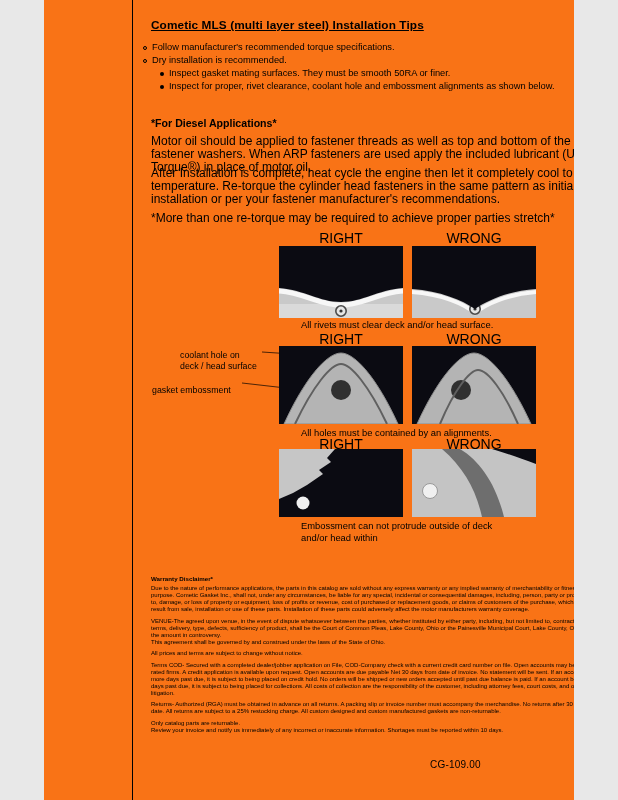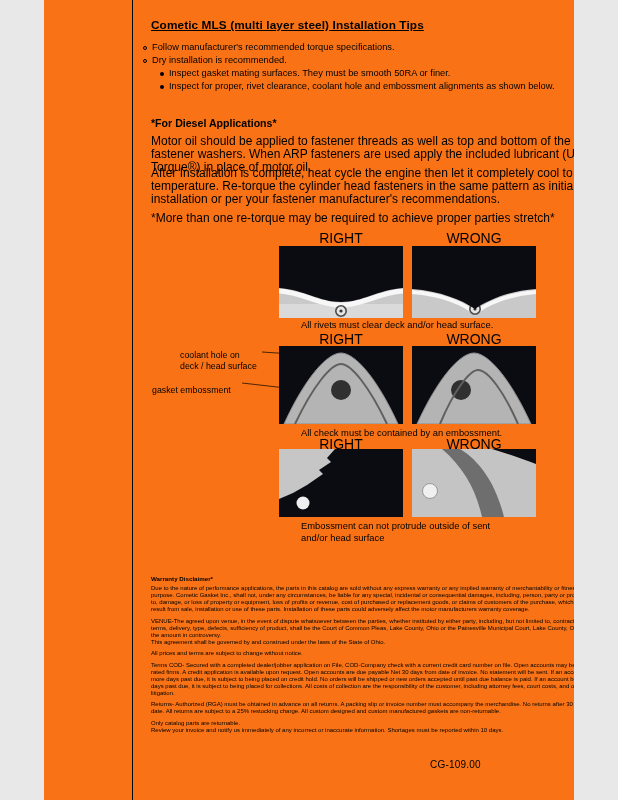--- a/index.html
+++ b/index.html
@@ -120,40 +120,40 @@
     </svg>
   </div>
   <div class="img col-r row2-img">
     <svg width="124" height="78" viewBox="0 0 124 78">
       <rect width="124" height="78" fill="#0b0b12"></rect>
       <path d="M5,78 C26,32 48,7 62,7 C76,7 98,32 119,78 Z" fill="#b4b4b4" stroke="#8c8c8c" stroke-width="1"></path>
       <circle cx="49" cy="44" r="10" fill="#303030"></circle>
       <path d="M28,78 C42,44 58,24 66,24 C76,24 92,46 106,78" fill="none" stroke="#606060" stroke-width="2"></path>
     </svg>
   </div>
-  <div class="caption" id="cap2">All check must be contained by an embossment.</div>
+  <div class="caption" id="cap2">All holes must be contained by an alignments.</div>
 
   <div class="dlabel col-l row3-lbl">RIGHT</div>
   <div class="dlabel col-r row3-lbl">WRONG</div>
   <div class="img col-l row3-img">
     <svg width="124" height="68" viewBox="0 0 124 68">
       <rect width="124" height="68" fill="#0b0b12"></rect>
       <path d="M0,0 H56 L48,9 L52,13 L40,21 L44,25 L28,36 L14,44 L0,50 Z" fill="#c6c6c6"></path>
       <circle cx="24" cy="54" r="6.5" fill="#f0f0f0"></circle>
     </svg>
   </div>
   <div class="img col-r row3-img">
     <svg width="124" height="68" viewBox="0 0 124 68">
       <rect width="124" height="68" fill="#c4c4c4"></rect>
       <path d="M30,0 C52,19 64,41 70,68 L92,68 C84,35 68,12 48,0 Z" fill="#6e6e6e"></path>
       <path d="M80,0 H124 V15 C108,9 93,4 80,0 Z" fill="#0b0b12"></path>
       <circle cx="18" cy="42" r="7.5" fill="#f0f0f0" stroke="#999999" stroke-width="1"></circle>
     </svg>
   </div>
-  <div class="caption" id="cap3">Embossment can not protrude outside of sent and/or head surface</div>
+  <div class="caption" id="cap3">Embossment can not protrude outside of deck and/or head within</div>
 
   <div class="legal">
     <div class="lh">Warranty Disclaimer*</div>
     <p>Due to the nature of performance applications, the parts in this catalog are sold without any express warranty or any implied warranty of merchantability or fitness for a particular purpose.  Cometic Gasket Inc., shall not, under any circumstances, be liable for any special, incidental or consequential damages, including, person, party or property, but not limited to, damage, or loss of property or equipment, loss of profits or revenue, cost of purchased or replacement goods, or claims of customers of the purchase, which may arise and/or result from sale, installation or use of these parts.  Installation of these parts could adversely affect the motor manufacturers warranty coverage.</p>
     <p><span>VENUE-The agreed upon venue, in the event of dispute whatsoever between the parties, whether instituted by either party, including, but not limited to, contract terms, payment terms, delivery, type, defects, sufficiency of product, shall be the Court of Common Pleas, Lake County, Ohio or the Painesville Municipal Court, Lake County, Ohio, depending on the amount in controversy.</span><br><span>This agreement shall be governed by and construed under the laws of the State of Ohio.</span></p>
     <p>All prices and terms are subject to change without notice.</p>
     <p>Terms COD- Secured with a completed dealer/jobber application on File, COD-Company check with a current credit card number on file.  Open accounts may be established by well rated firms.  A credit application is available upon request.  Open accounts are due payable Net 30 days from date of invoice.  No statement will be sent.  If an account becomes 60 or more days past due, it is subject to being placed on credit hold.  No orders will be shipped or new orders accepted until past due balance is paid.  If an account becomes 90 or more days past due, it is subject to being placed for collections.  All costs of collection are the responsibility of the customer, including attorney fees, court costs, and other expenses of litigation.</p>
     <p>Returns- Authorized (RGA) must be obtained in advance on all returns.  A packing slip or invoice number must accompany the merchandise.  No returns after 30 days from invoice date.  All returns are subject to a 25% restocking charge.  All custom designed and custom manufactured gaskets are non-returnable.</p>
     <p><span>Only catalog parts are returnable.</span><br><span>Review your invoice and notify us immediately of any incorrect or inaccurate information.  Shortages must be reported within 10 days.</span></p>
   </div>

